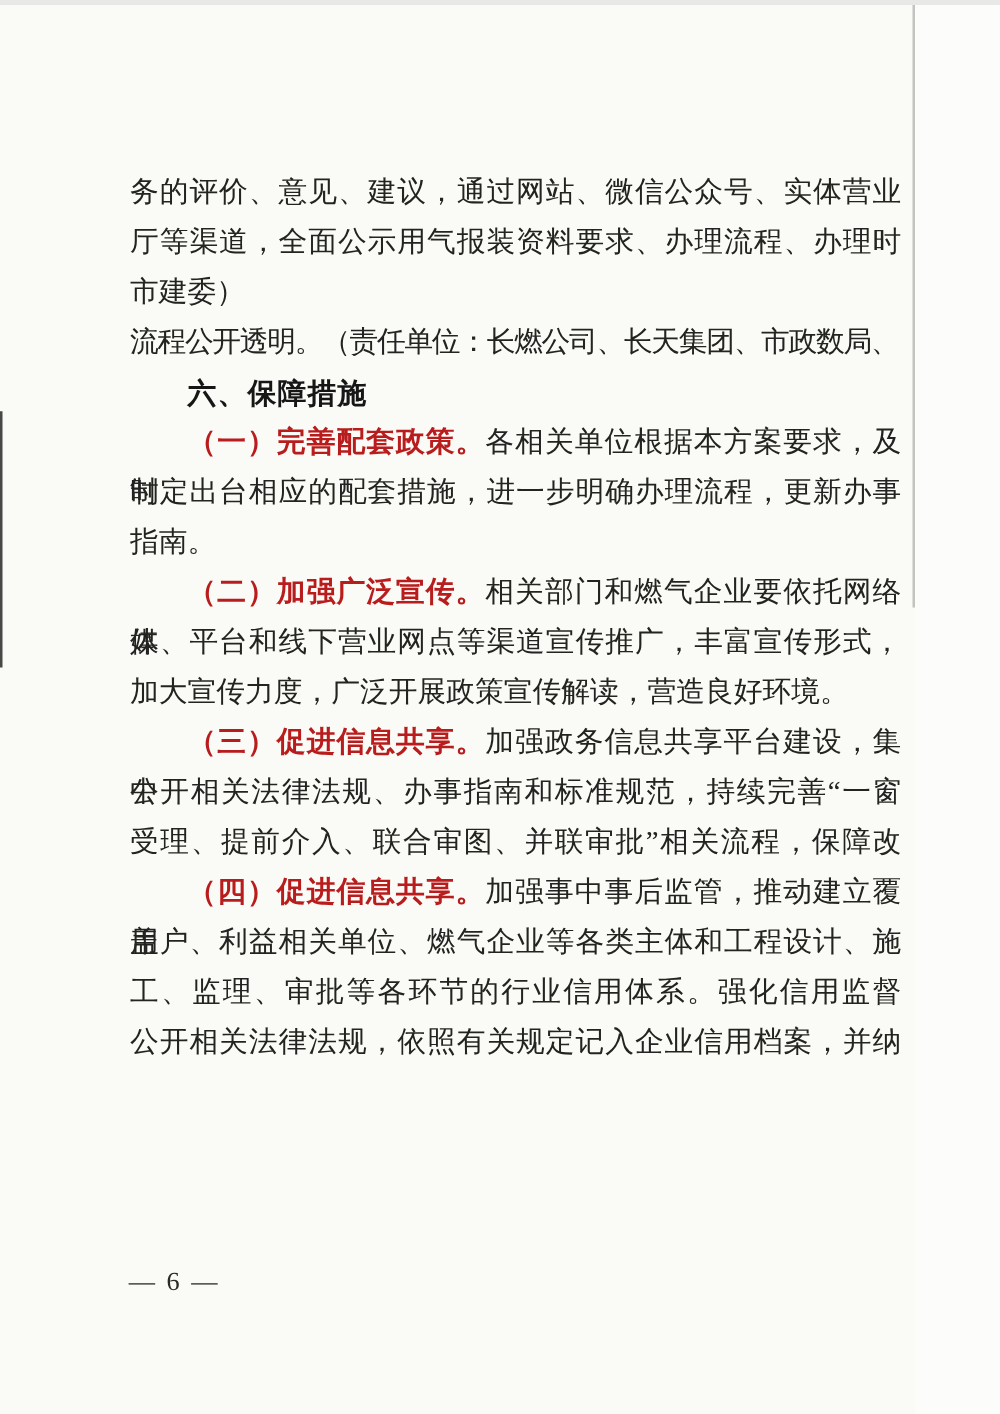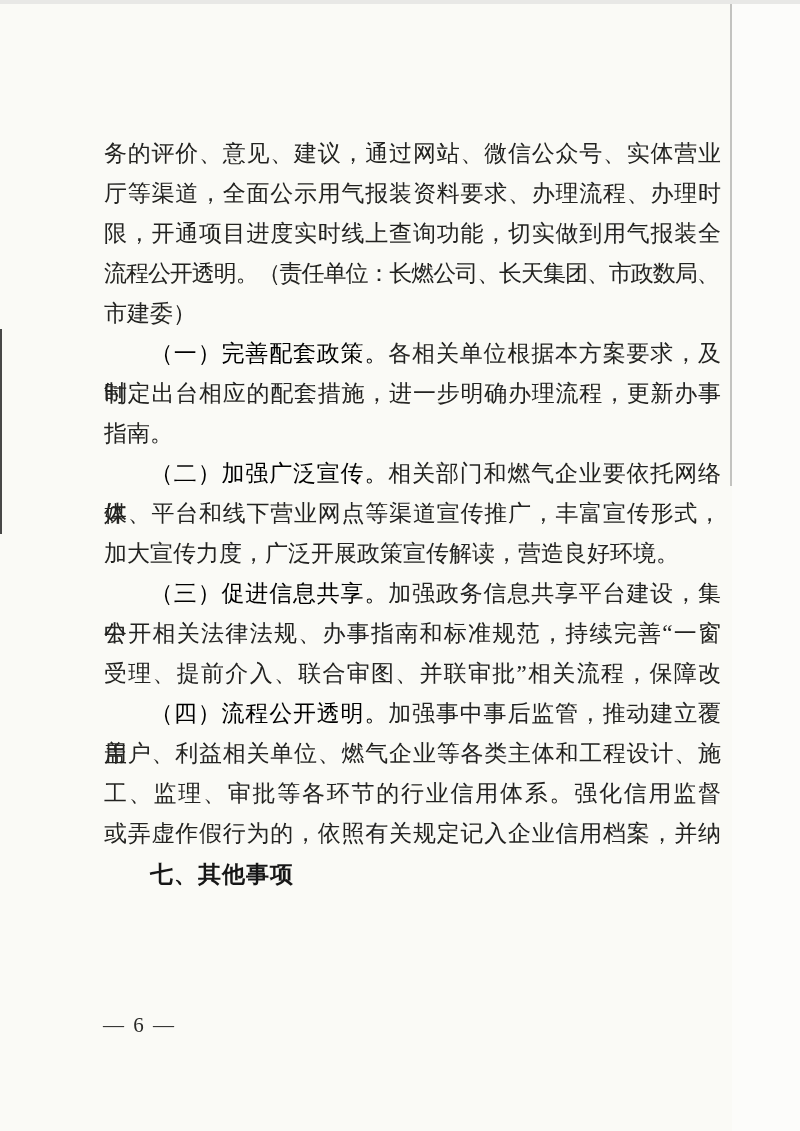--- a/index.html
+++ b/index.html
@@ -66,22 +66,22 @@
   .tight {
     letter-spacing: -1.05px;
   }
   .heading {
     font-family: "Liberation Sans", "DejaVu Sans", sans-serif;
     font-weight: bold;
     color: #161616;
     letter-spacing: 1px;
   }
   .lead {
-    font-weight: normal;
-    color: #000000;
+    font-weight: bold;
+    color: #b91c1c;
   }
   .footer {
     position: absolute;
     left: 103px;
     top: 1008px;
     font-size: 21px;
     line-height: 26px;
     color: #2a2a28;
     letter-spacing: 2px;
     font-family: "Liberation Serif", "DejaVu Serif", serif;
@@ -92,40 +92,39 @@
 
 <div class="page">
 
   <div class="scan-strip-right"></div>
   <div class="scan-edge-right"></div>
   <div class="scan-edge-left"></div>
 
   <div class="content">
     <div class="line just">务的评价、意见、建议，通过网站、微信公众号、实体营业</div>
     <div class="line just">厅等渠道，全面公示用气报装资料要求、办理流程、办理时</div>
-    <div class="line just">限，开通项目进度实时线上查询功能，切实做到用气报装全</div>
+    <div class="line">市建委）</div>
     <div class="line tight">流程公开透明。（责任单位：长燃公司、长天集团、市政数局、</div>
-    <div class="line">市建委）</div>
 
+    <div class="line heading indent">六、保障措施</div>
 
     <div class="line just indent"><span class="lead">（一）完善配套政策。</span><span>各相关单位根据本方案要求，及时</span></div>
     <div class="line just">制定出台相应的配套措施，进一步明确办理流程，更新办事</div>
     <div class="line">指南。</div>
 
     <div class="line just indent"><span class="lead">（二）加强广泛宣传。</span><span>相关部门和燃气企业要依托网络媒</span></div>
     <div class="line just">体、平台和线下营业网点等渠道宣传推广，丰富宣传形式，</div>
     <div class="line">加大宣传力度，广泛开展政策宣传解读，营造良好环境。</div>
 
     <div class="line just indent"><span class="lead">（三）促进信息共享。</span><span>加强政务信息共享平台建设，集中</span></div>
     <div class="line just">公开相关法律法规、办事指南和标准规范，持续完善“一窗</div>
     <div class="line just">受理、提前介入、联合审图、并联审批”相关流程，保障改</div>
 
-    <div class="line just indent"><span class="lead">（四）流程公开透明。</span><span>加强事中事后监管，推动建立覆盖</span></div>
+    <div class="line just indent"><span class="lead">（四）促进信息共享。</span><span>加强事中事后监管，推动建立覆盖</span></div>
     <div class="line just">用户、利益相关单位、燃气企业等各类主体和工程设计、施</div>
     <div class="line just">工、监理、审批等各环节的行业信用体系。强化信用监督</div>
-    <div class="line just">或弄虚作假行为的，依照有关规定记入企业信用档案，并纳</div>
+    <div class="line just">公开相关法律法规，依照有关规定记入企业信用档案，并纳</div>
 
-    <div class="line heading indent">七、其他事项</div>
   </div>
 
   <div class="footer">— 6 —</div>
 
 </div>
 
 </body></html>

